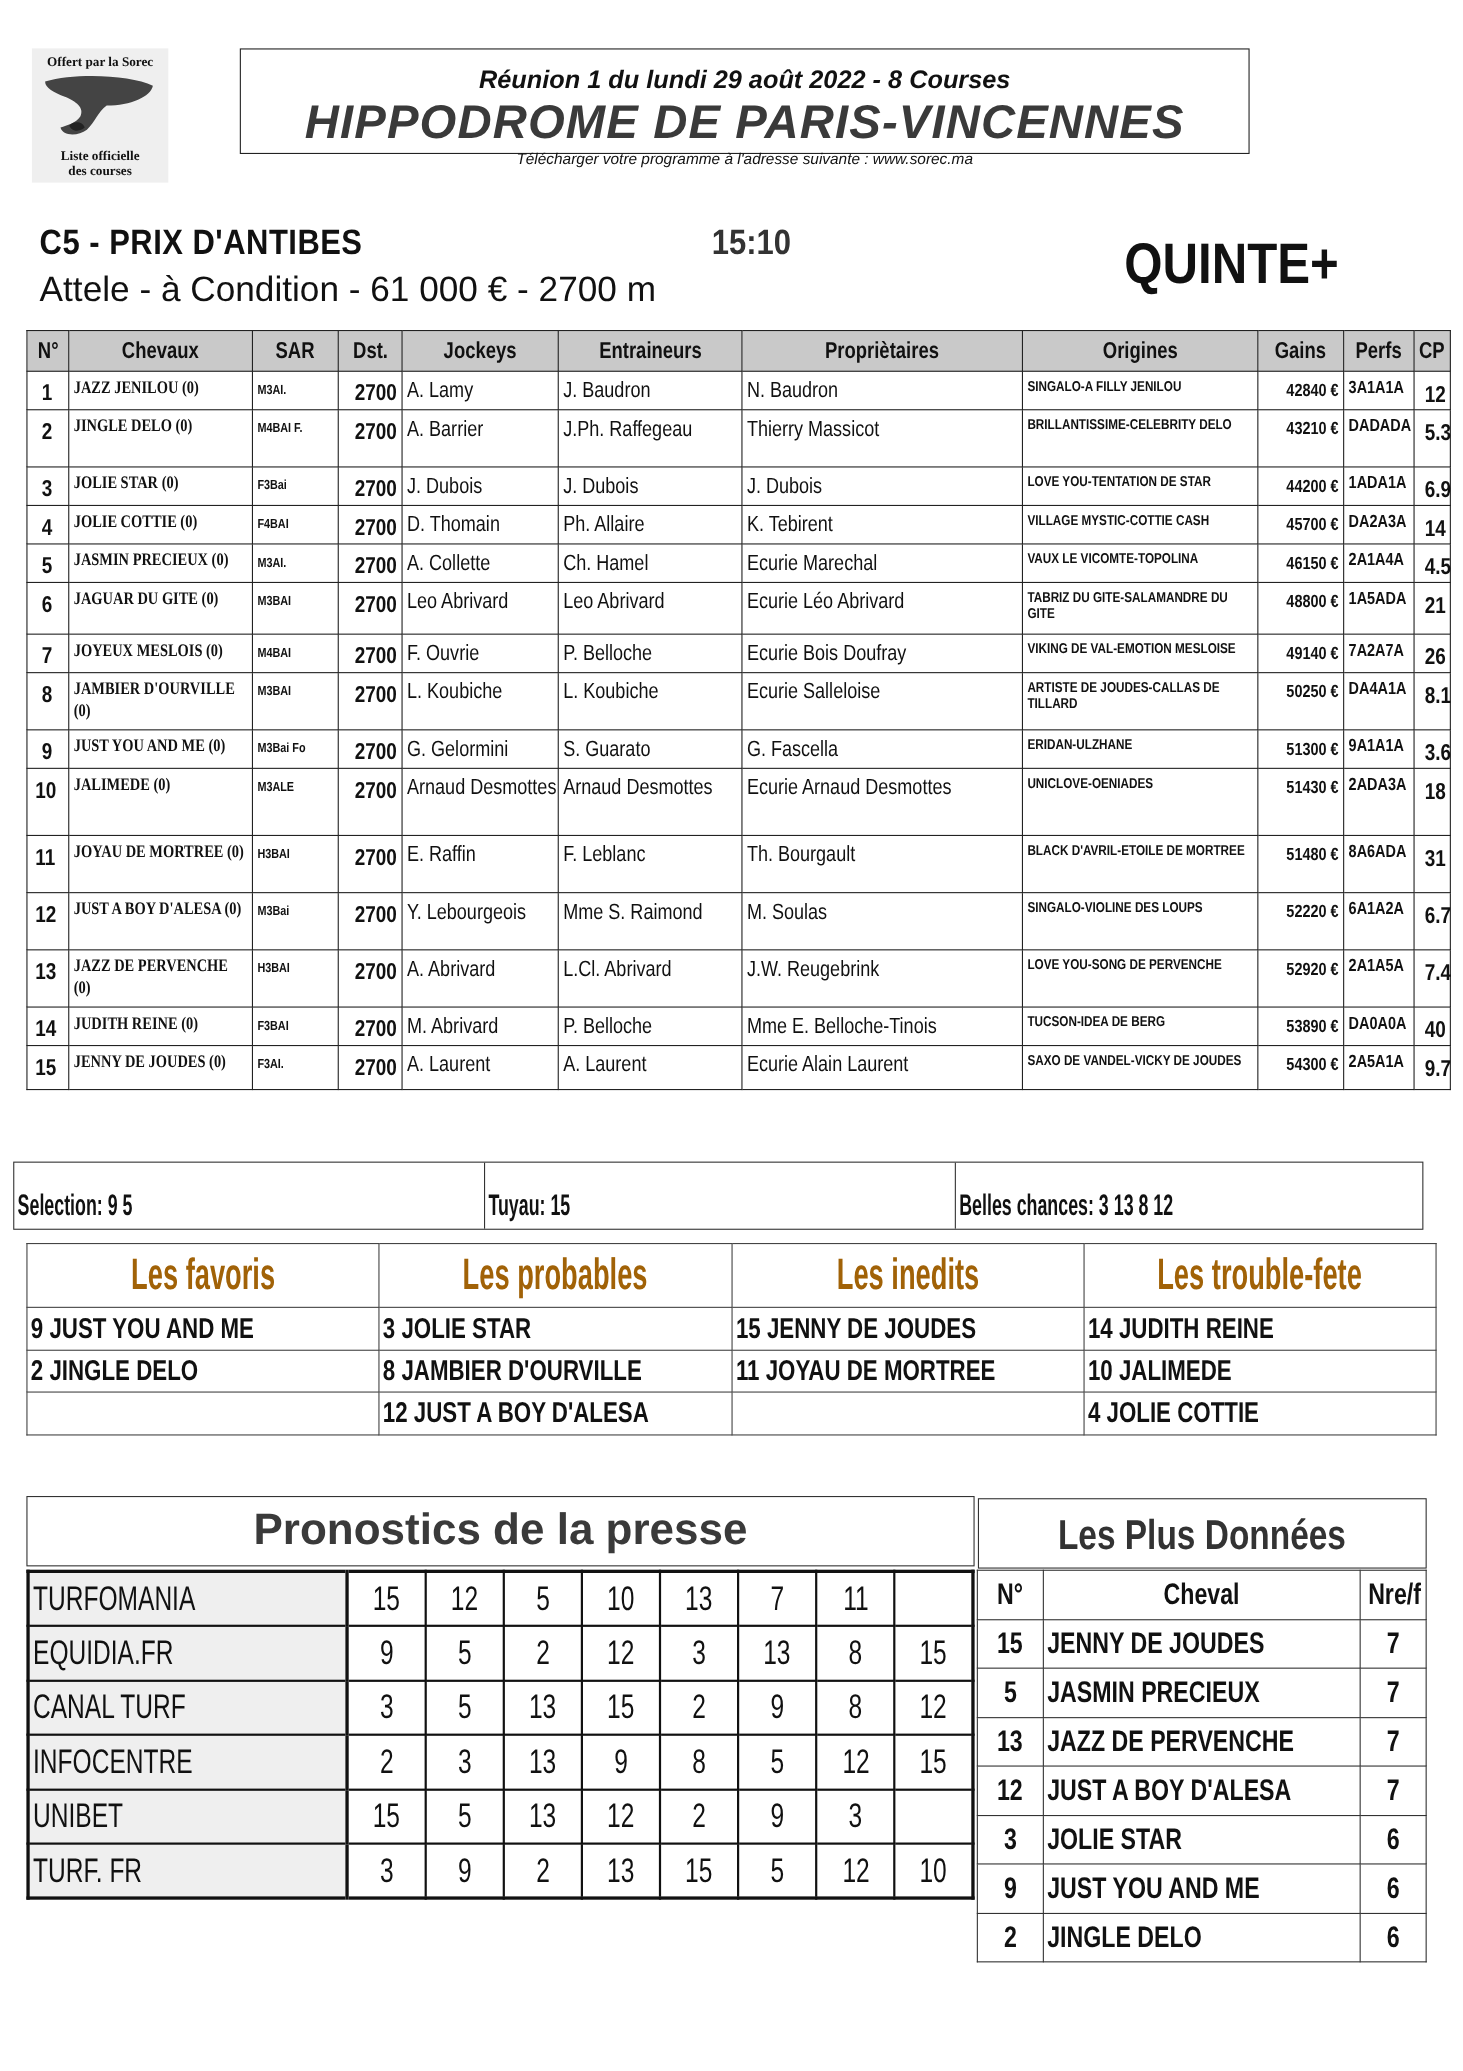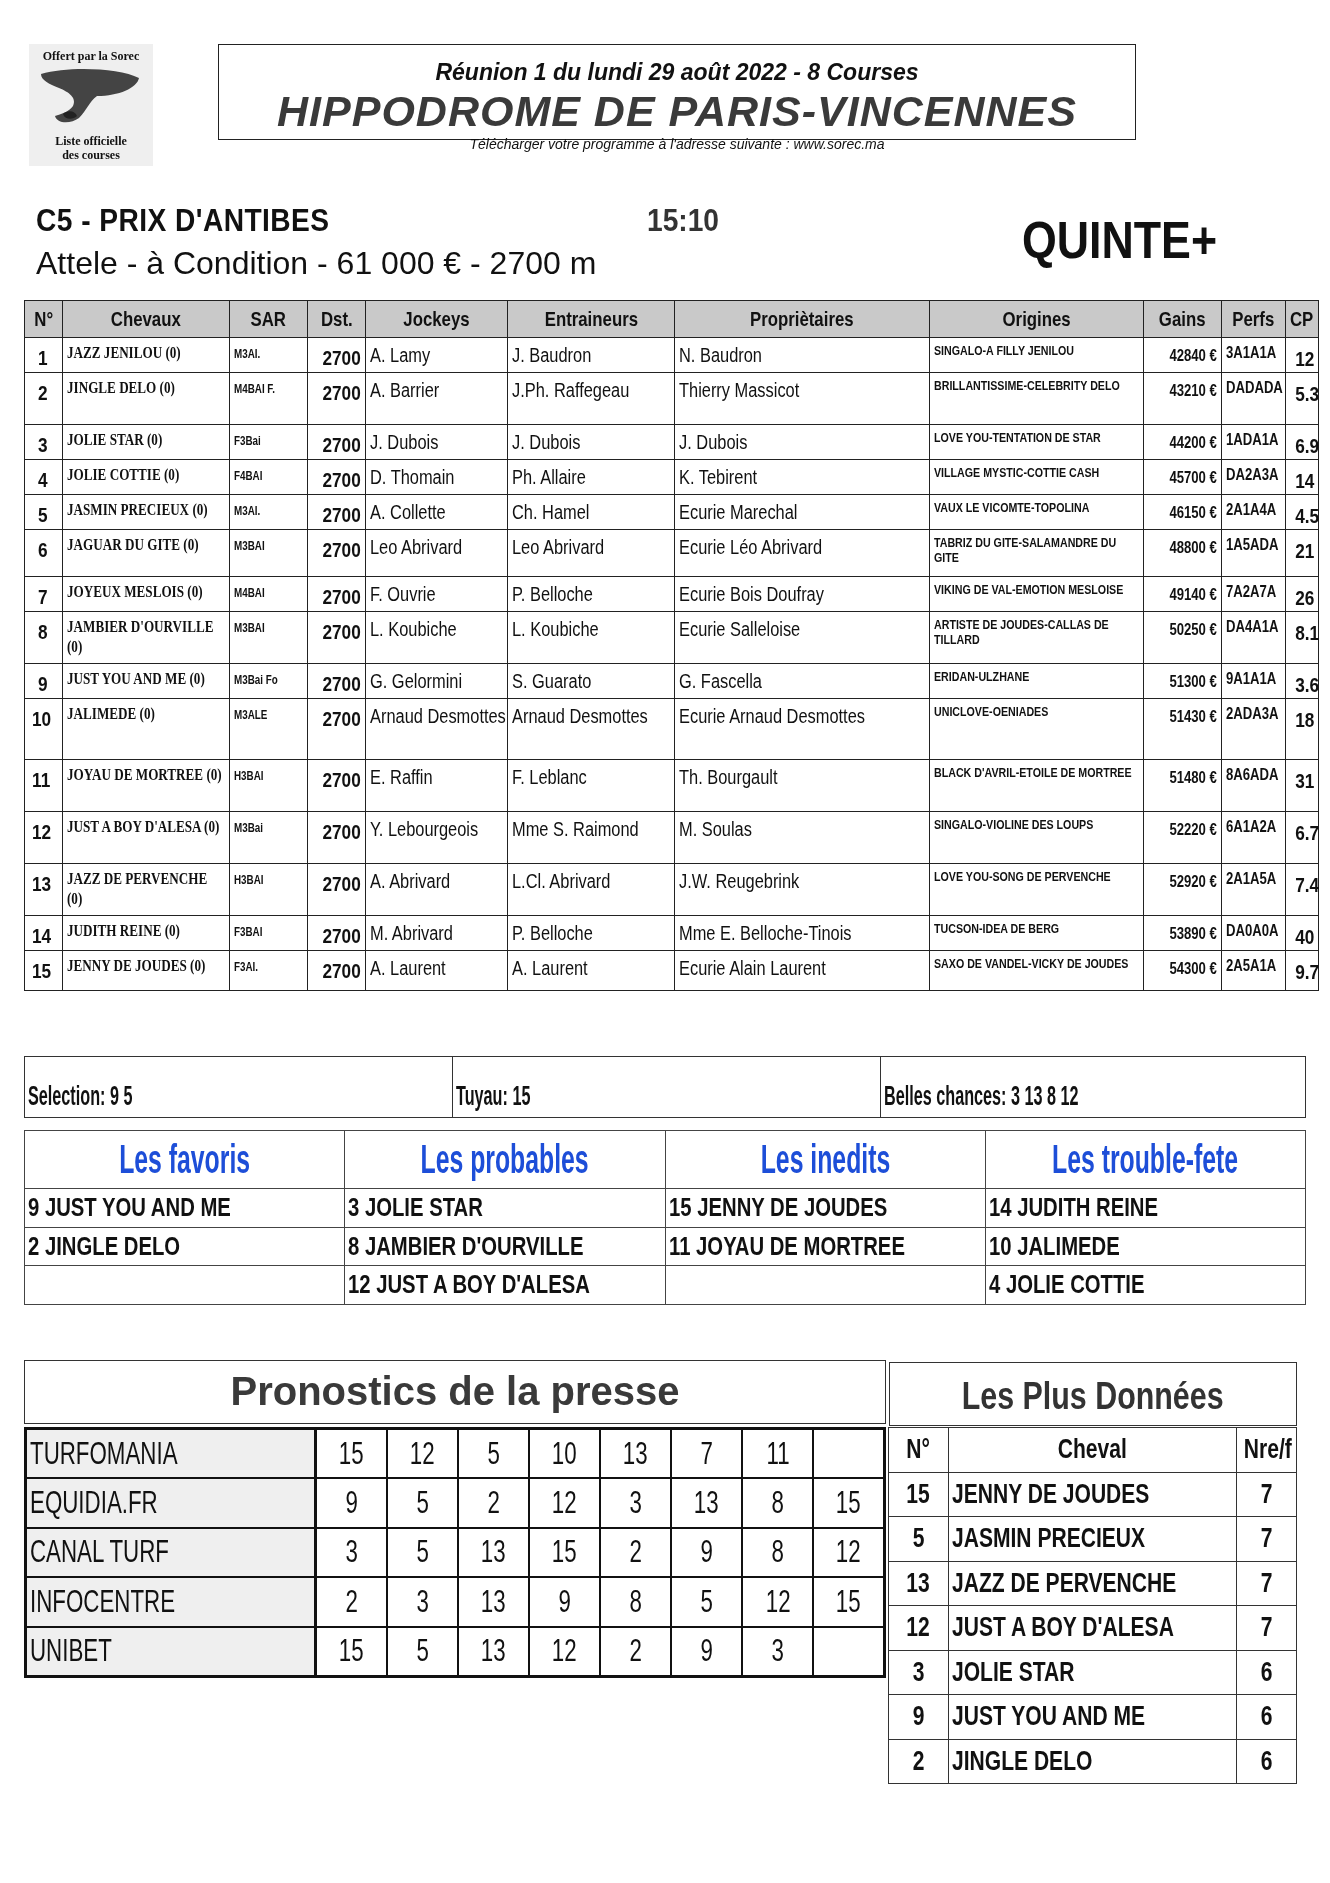--- a/index.html
+++ b/index.html
@@ -38,29 +38,29 @@
   .main-table td.dst .cond { transform-origin: right top; }
   .main-table td.origin { font-size: 13px; font-weight: bold; line-height: 15px; padding-top: 5px; }
   .main-table td.origin .cond { white-space: normal; width: 120%; }
   .main-table td.gains { text-align: right; font-size: 16px; font-weight: bold; padding-top: 6px; }
   .main-table td.gains .cond { transform-origin: right top; }
   .main-table td.perfs { font-size: 16px; font-weight: bold; line-height: 18px; padding-top: 6px; word-break: break-all; }
   .main-table td.cp { text-align: right; font-weight: bold; font-size: 21px; padding-top: 9px; }
   .main-table td.cp .cond { transform-origin: right top; }
 
   
-  .sel-box { position: absolute; left: 24px; top: 1056px; width: 1282px; height: 62px; border: 1.5px solid #333; display: flex; }
+  .sel-box { position: absolute; left: 12px; top: 1056px; width: 1282px; height: 62px; border: 1.5px solid #333; display: flex; }
   .sel-box > div { height: 100%; padding-top: 24px; padding-left: 3px; font-size: 27px; font-weight: bold; border-right: 1.5px solid #333; }
   .sel-box > div:last-child { border-right: none; }
   .sel-box .cond { transform: scaleX(0.6); }
 
   
   .cat-table { position: absolute; left: 24px; top: 1130px; width: 1282px; table-layout: fixed; }
   .cat-table th, .cat-table td { border: 1.5px solid #444; }
-  .cat-table th { height: 58px; font-size: 40px; font-weight: bold; color: #1d4ed8; text-align: center; }
+  .cat-table th { height: 58px; font-size: 40px; font-weight: bold; color: #a16207; text-align: center; }
   .cat-table th .cond { transform: scaleX(0.62); transform-origin: center; }
   .cat-table td { height: 38.5px; font-size: 26px; font-weight: bold; padding-left: 3px; }
   .cat-table td .cond { transform: scaleX(0.78); }
 
   
   .prono-title { position: absolute; left: 24px; top: 1360px; width: 862px; height: 64px; border: 1.5px solid #333; text-align: center; font-size: 40px; font-weight: bold; color: #3a3a3a; padding-top: 8px; }
   .prono-table { position: absolute; left: 24px; top: 1427px; width: 862px; table-layout: fixed; border: 3px solid #111; }
   .prono-table td { border: 2px solid #111; height: 49.5px; font-size: 31px; text-align: center; vertical-align: middle; }
   .prono-table td .cond { transform: scaleX(0.72); transform-origin: center; }
   .prono-table td.src { text-align: left; background: #efefef; padding-left: 3px; border-right: 3.5px solid #111; }
@@ -431,20 +431,31 @@
         <td class="src"><span class="cond">UNIBET</span></td>
         <td><span class="cond">15</span></td>
         <td><span class="cond">5</span></td>
         <td><span class="cond">13</span></td>
         <td><span class="cond">12</span></td>
         <td><span class="cond">2</span></td>
         <td><span class="cond">9</span></td>
         <td><span class="cond">3</span></td>
         <td><span class="cond"></span></td>
       </tr>
+      <tr>
+        <td class="src"><span class="cond">TURF. FR</span></td>
+        <td><span class="cond">3</span></td>
+        <td><span class="cond">9</span></td>
+        <td><span class="cond">2</span></td>
+        <td><span class="cond">13</span></td>
+        <td><span class="cond">15</span></td>
+        <td><span class="cond">5</span></td>
+        <td><span class="cond">12</span></td>
+        <td><span class="cond">10</span></td>
+      </tr>
     </tbody>
 </table>
 
 <div class="plus-title"><span class="cond">Les Plus Données</span></div>
 <table class="plus-table">
   <colgroup>
       <col style="width:60px">
       <col style="width:288px">
       <col style="width:60px">
     </colgroup>

